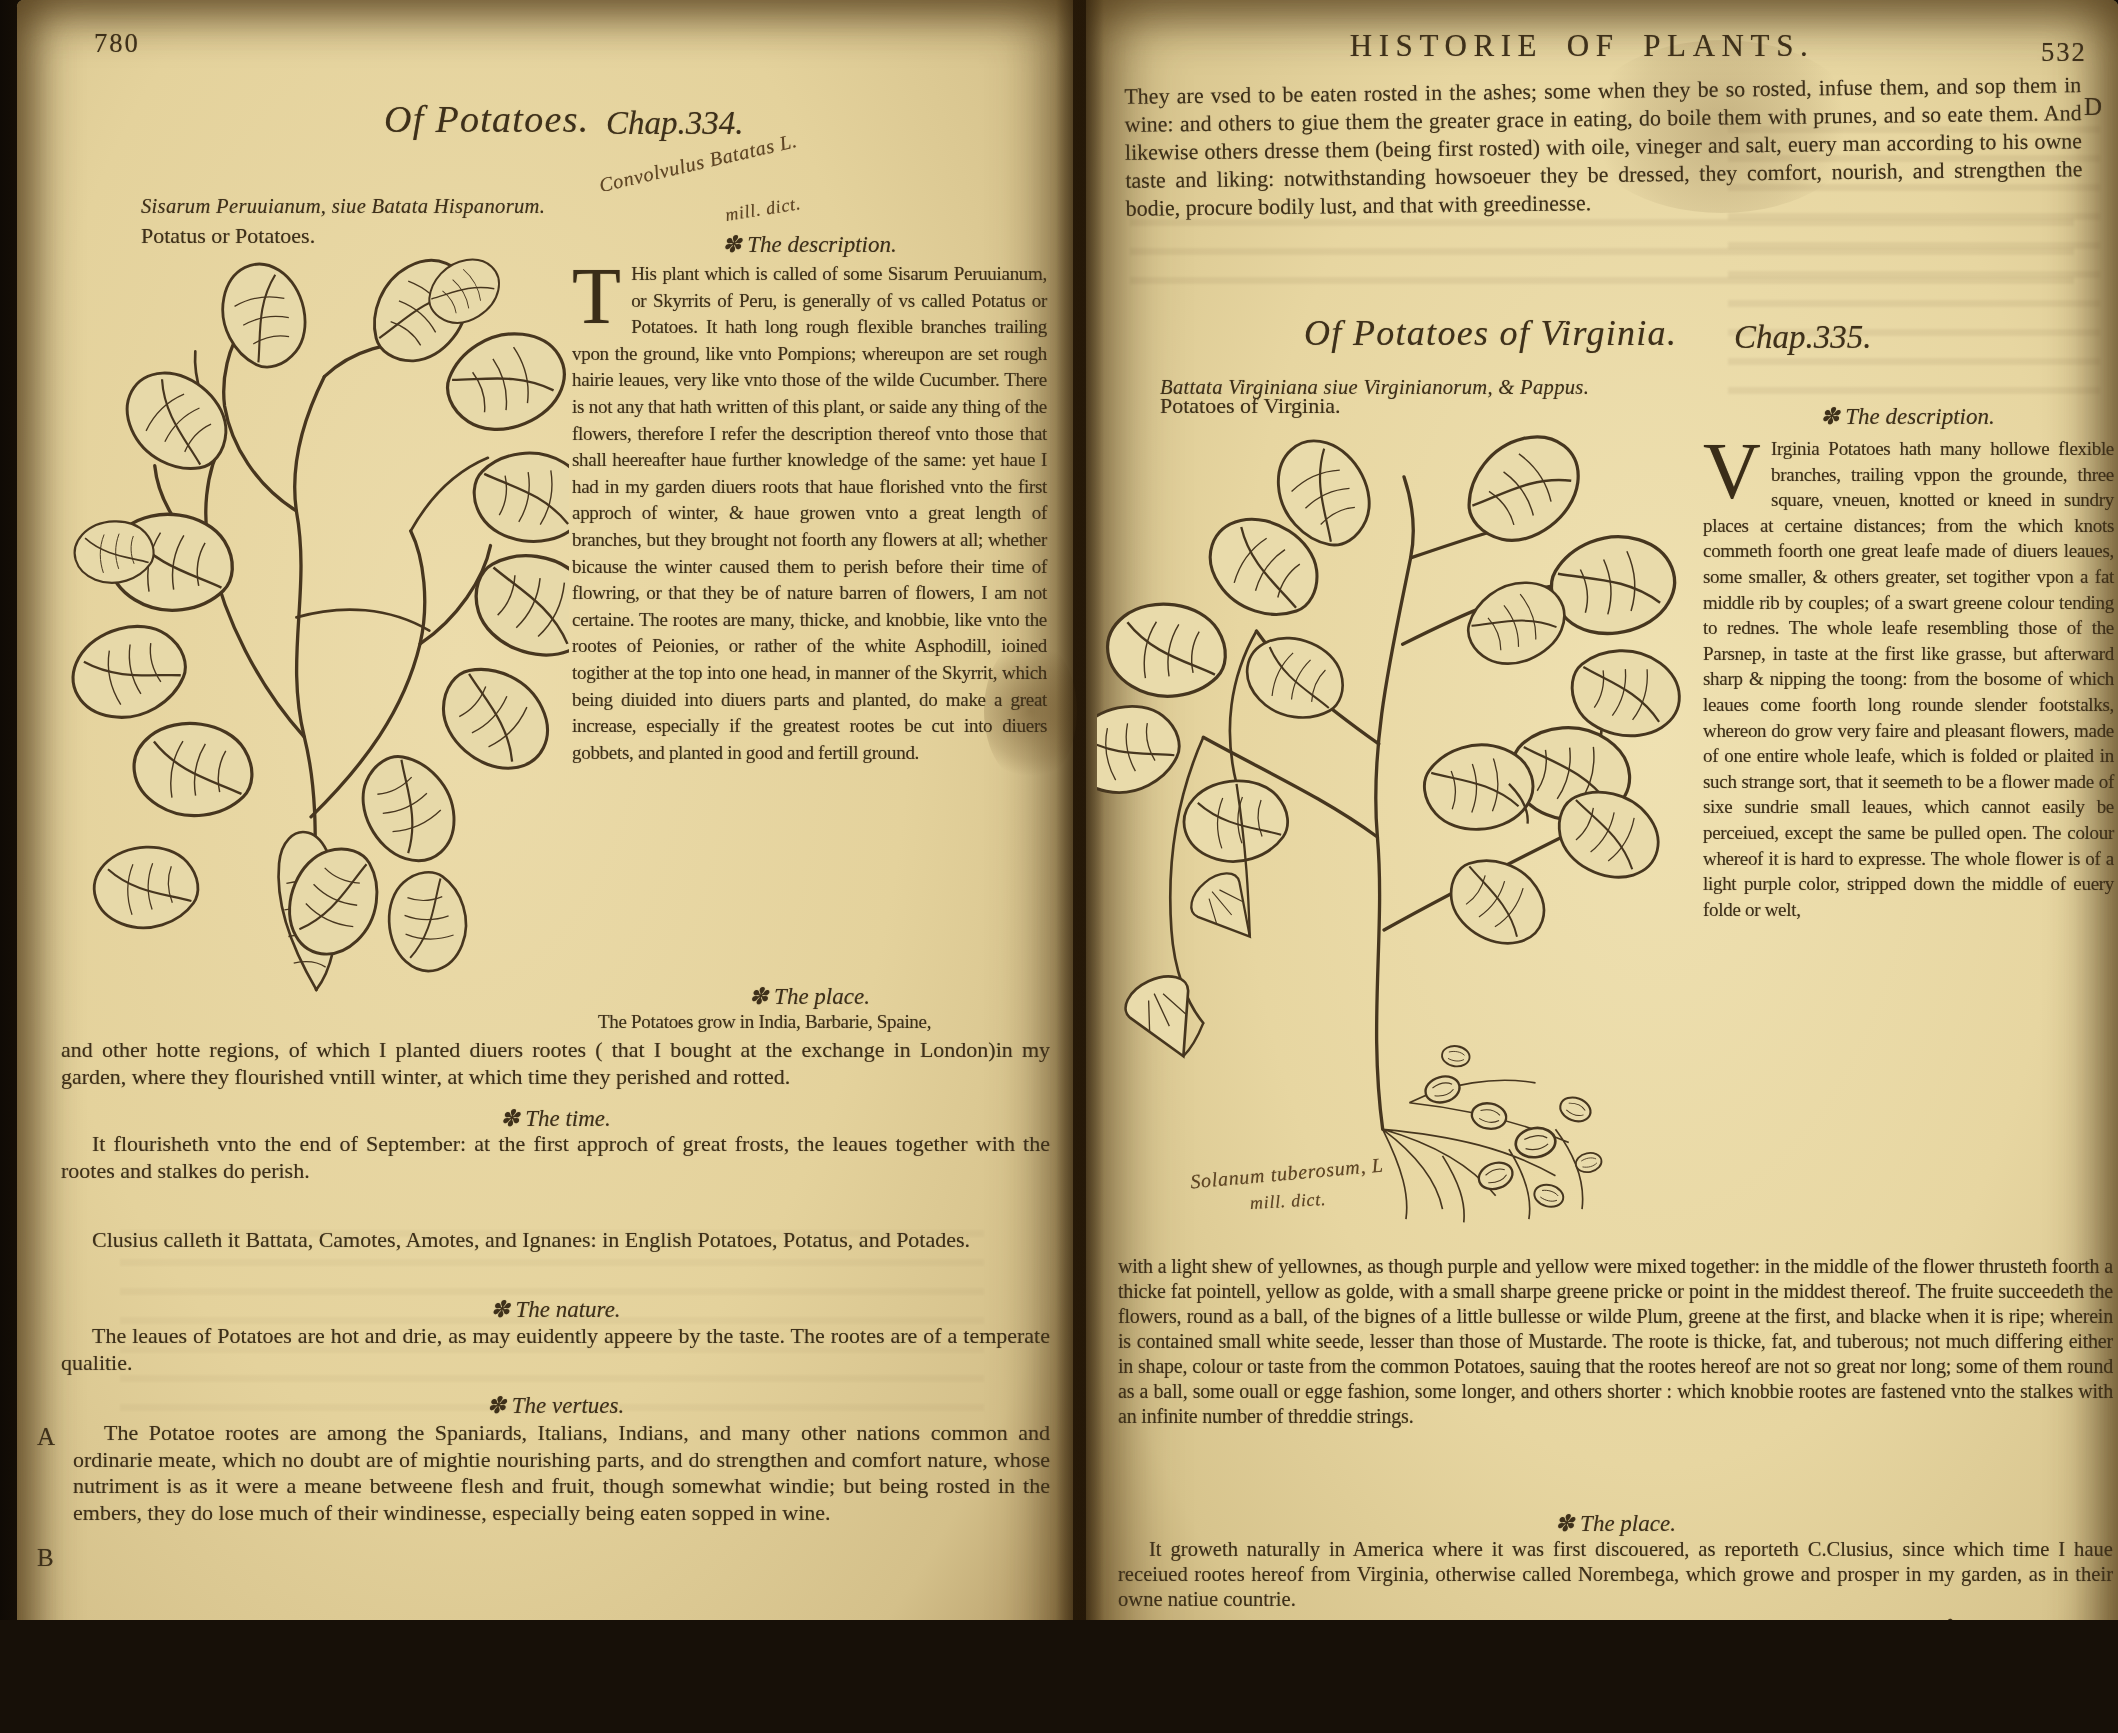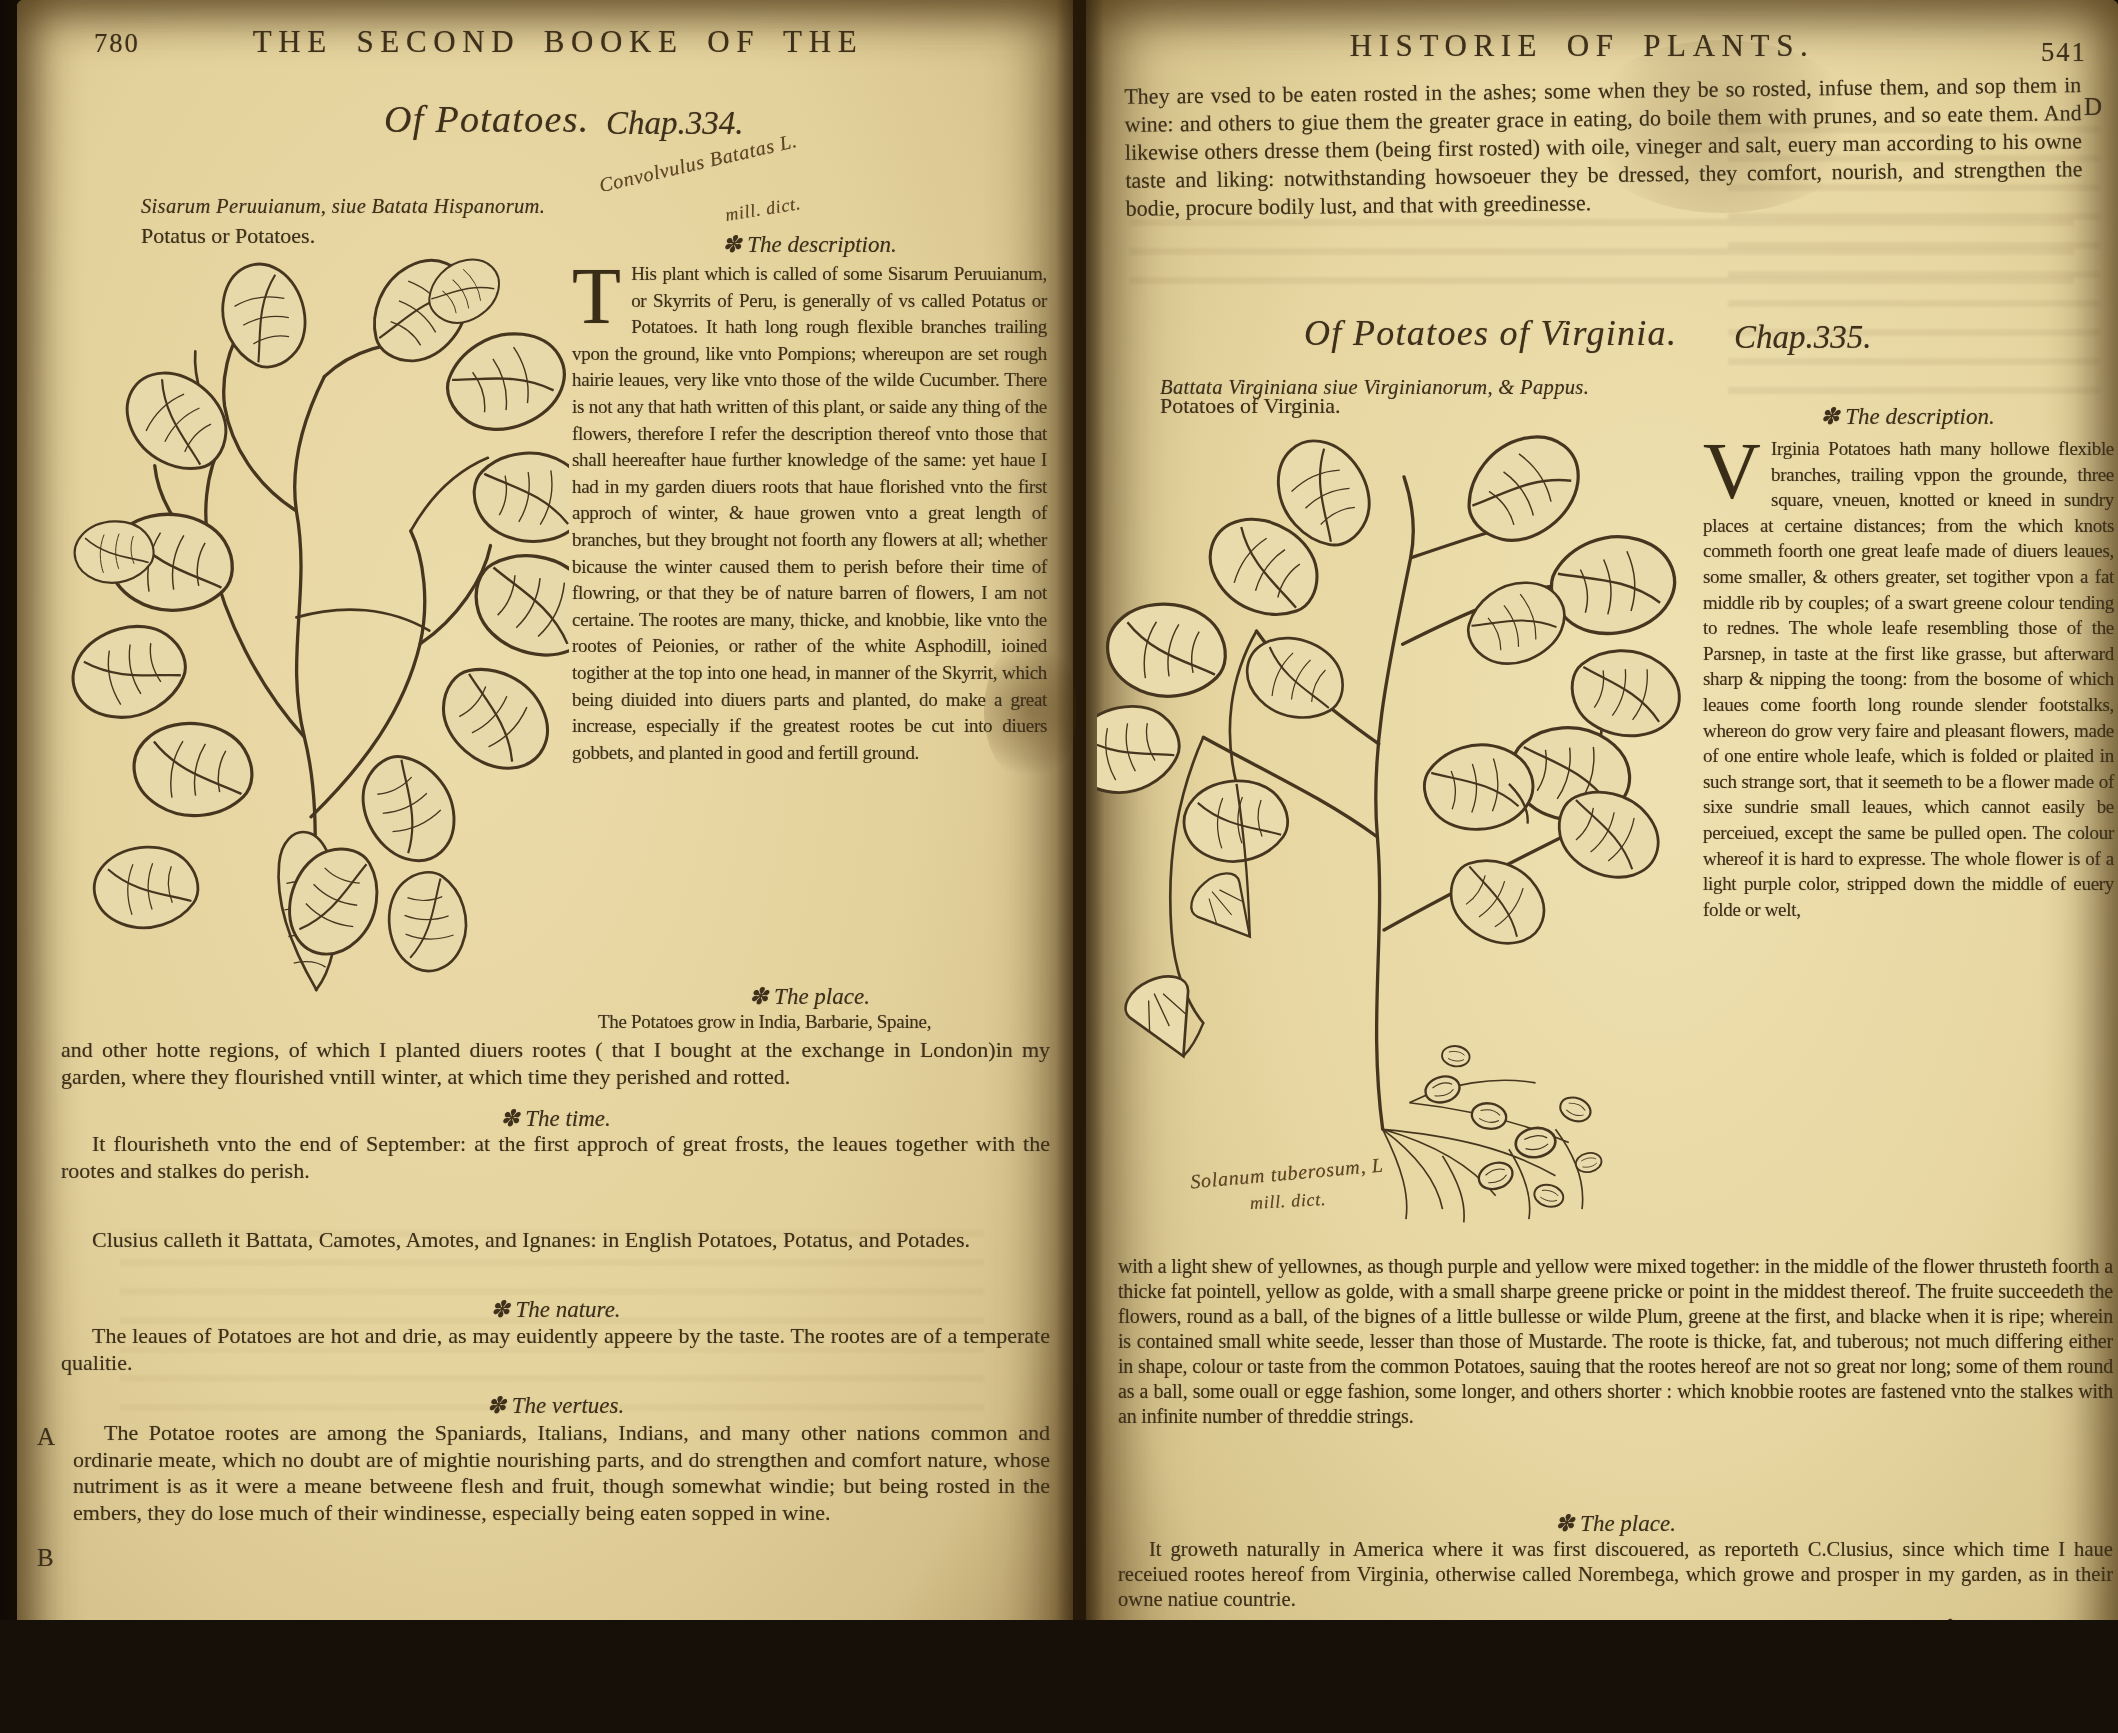--- a/index.html
+++ b/index.html
@@ -49,21 +49,20 @@
   <div class="page page-right"></div>
   <div class="gutter"></div>
 
   <div class="bleed" style="left:1728px;top:126px;width:372px;height:279px;"></div>
   <div class="bleed" style="left:1130px;top:219px;width:944px;height:86px;"></div>
   <div class="bleed" style="left:120px;top:1230px;width:864px;height:199px;opacity:.08;"></div>
   <div class="stain" style="left:984px;top:638px;width:93px;height:146px;"></div>
   <div class="stain" style="left:1582px;top:40px;width:279px;height:173px;opacity:.5;"></div>
 
   <div class="t pagenum" style="left:94px;top:28px;">780</div>
-  <div class="t runhead" style="left:219px;top:24px;width:678px;">THE SECOND BOOKE OF THE</div>
 
   <div class="t chaptitle" style="left:384px;top:97px;">Of Potatoes.</div>
   <div class="t chapnum" style="left:606px;top:105px;">Chap.334.</div>
 
   <div class="t handnote" style="left:602px;top:174px;transform:rotate(-13deg);transform-origin:left bottom;">Convolvulus Batatas L.</div>
   <div class="t handnote" style="left:725px;top:199px;transform:rotate(-9deg);font-size:18px;">mill. dict.</div>
 
   <div class="t caption-lat" style="left:141px;top:195px;">Sisarum Peruuianum, siue Batata Hispanorum.</div>
   <div class="t caption-eng" style="left:141px;top:223px;">Potatus or Potatoes.</div>
 
@@ -132,21 +131,21 @@
   <div class="t marginletter" style="left:37px;top:1423px;">A</div>
   <div class="t fullbody indent" style="left:73px;top:1420px;width:977px;">The Potatoe rootes are among the Spaniards, Italians, Indians, and many other nations common and ordinarie meate, which no doubt are of mightie nourishing parts, and do strengthen and comfort nature, whose nutriment is as it were a meane betweene flesh and fruit, though somewhat windie; but being rosted in the embers, they do lose much of their windinesse, especially being eaten sopped in wine.</div>
 
   <div class="t marginletter" style="left:37px;top:1544px;">B</div>
 
   <div class="t marginletter" style="left:37px;top:1639px;">C</div>
 
   <div class="t catchword" style="left:924px;top:1694px;width:123px;text-align:right;">Plum</div>
 
   <div class="t runhead" style="left:1263px;top:28px;width:638px;">HISTORIE OF PLANTS.</div>
-  <div class="t pagenum" style="left:2041px;top:37px;">541</div>
+  <div class="t pagenum" style="left:2041px;top:37px;">532</div>
   <div class="t marginletter" style="left:2084px;top:93px;">D</div>
 
   <div class="t fullbody" style="left:1125px;top:77px;width:957px;line-height:28px;transform:rotate(-0.7deg);">They are vsed to be eaten rosted in the ashes; some when they be so rosted, infuse them, and sop them in wine: and others to giue them the greater grace in eating, do boile them with prunes, and so eate them. And likewise others dresse them (being first rosted) with oile, vineger and salt, euery man according to his owne taste and liking: notwithstanding howsoeuer they be dressed, they comfort, nourish, and strengthen the bodie, procure bodily lust, and that with greedinesse.</div>
 
   <div class="t chaptitle" style="left:1304px;top:312px;font-size:36px;">Of Potatoes of Virginia.</div>
   <div class="t chapnum" style="left:1734px;top:319px;">Chap.335.</div>
 
   <div class="t caption-lat" style="left:1160px;top:376px;">Battata Virginiana siue Virginianorum, &amp; Pappus.</div>
   <div class="t caption-eng" style="left:1160px;top:393px;">Potatoes of Virginia.</div>
 

